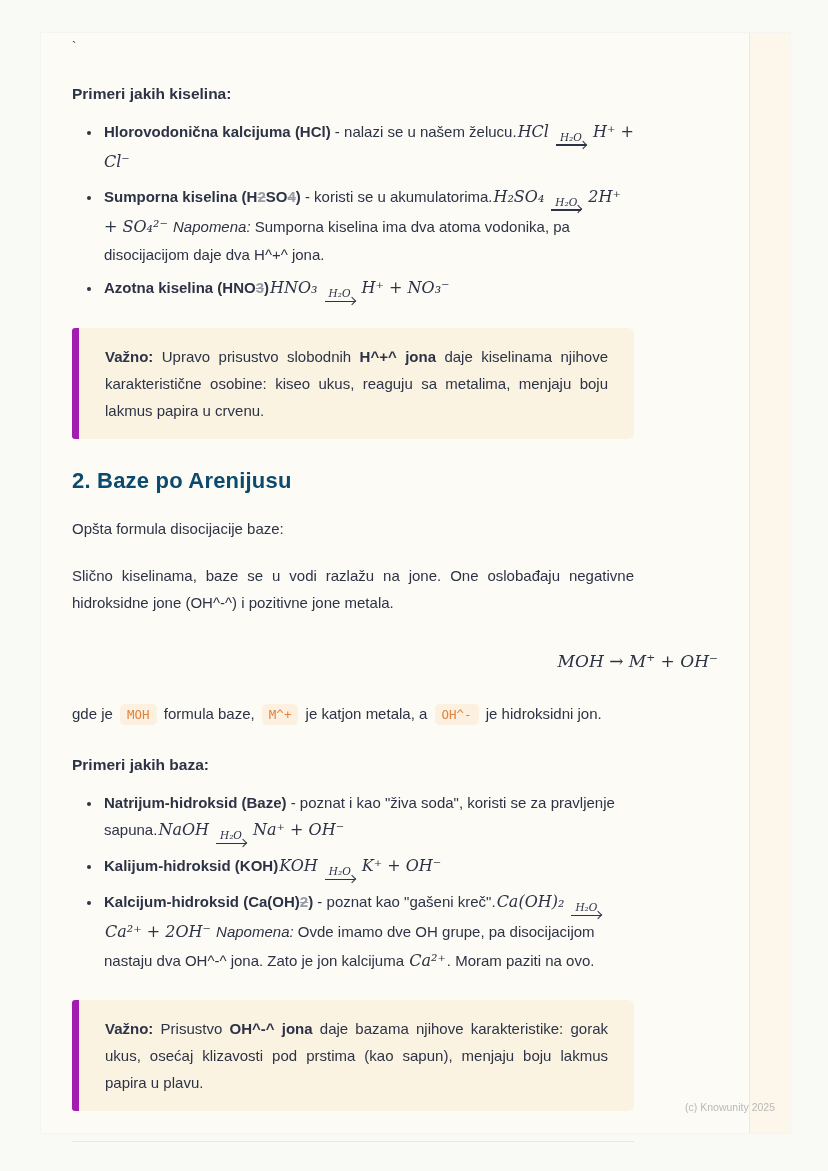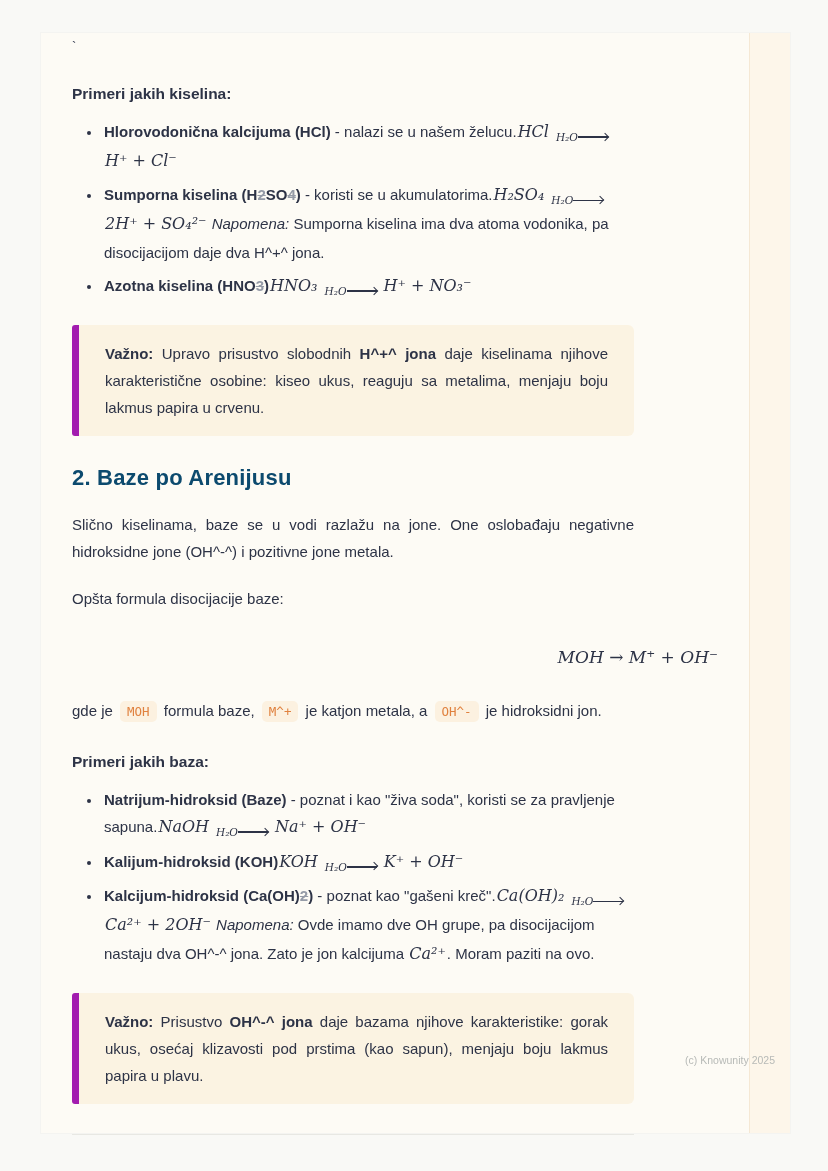--- a/index.html
+++ b/index.html
@@ -40,29 +40,29 @@
   }
   .seg-t{}
   .seg-b{font-weight:700}
   .seg-i{font-style:italic}
   .seg-s{font-weight:700;color:#959ba7;text-decoration:line-through}
   .seg-m{font-family:"DejaVu Serif","Liberation Serif",serif;font-style:italic;font-size:16px;margin:0 1px}
   code.seg-c{
     font-family:"DejaVu Sans Mono","Liberation Mono",monospace;font-size:12.5px;
     color:#e0813e;background:#fcf1e0;border-radius:5px;padding:3px 7px;margin:0 3px;
   }
-  .rx{display:inline-flex;flex-direction:row;align-items:center;vertical-align:-4px;margin:0 6px;line-height:1}
+  .rx{display:inline-flex;flex-direction:column;align-items:center;vertical-align:-4px;margin:0 6px;line-height:1}
   .rx-label{font-family:"DejaVu Serif","Liberation Serif",serif;font-style:italic;font-size:10.5px;margin-bottom:2px;color:#2d3346}
   .rx-arrow{display:block;width:30px;height:1.5px;background:#2d3346;position:relative;margin-bottom:2px}
   .rx-arrow::after{
     content:"";position:absolute;right:0;top:-2.6px;width:6px;height:6px;box-sizing:border-box;
     border-top:1.5px solid #2d3346;border-right:1.5px solid #2d3346;transform:rotate(45deg);
   }
   hr.divider{margin:30px 0 0;border:0;border-top:1px solid #e8e8e3;width:562px}
-  .footer{position:absolute;right:15px;top:1021px;font-size:10.5px;color:#b7bab7}
+  .footer{position:absolute;right:15px;top:1068px;font-size:10.5px;color:#b7bab7}
 </style>
 </head>
 <body>
 
 <div class="page">
   <div class="strip"></div>
   <div class="content">
     <p class="stray">`</p>
     <div id="doc-blocks">
         <p class="lead">Primeri jakih kiselina:</p>
@@ -77,22 +77,22 @@
             </span><span class="seg-m">2H⁺ + SO₄²⁻</span><span class="seg-t"> </span><span class="seg-i">Napomena:</span><span class="seg-t"> Sumporna kiselina ima dva atoma vodonika, pa disocijacijom daje dva H^+^ jona.</span></li>
           <li><span class="seg-b">Azotna kiselina (HNO</span><span class="seg-s">3</span><span class="seg-b">)</span><span class="seg-m">HNO₃</span><span class="rx">
               <span class="rx-label">H₂O</span>
               <span class="rx-arrow"></span>
             </span><span class="seg-m">H⁺ + NO₃⁻</span></li>
         </ul>
         <div class="callout">
           <p><span class="seg-b">Važno:</span><span class="seg-t"> Upravo prisustvo slobodnih </span><span class="seg-b">H^+^ jona</span><span class="seg-t"> daje kiselinama njihove karakteristične osobine: kiseo ukus, reaguju sa metalima, menjaju boju lakmus papira u crvenu.</span></p>
         </div>
         <h2 class="h2">2. Baze po Arenijusu</h2>
+        <p class="para"><span class="seg-t">Opšta formula disocijacije baze:</span></p>
         <p class="para pj"><span class="seg-t">Slično kiselinama, baze se u vodi razlažu na jone. One oslobađaju negativne hidroksidne jone (OH^-^) i pozitivne jone metala.</span></p>
-        <p class="para"><span class="seg-t">Opšta formula disocijacije baze:</span></p>
         <div class="eq">MOH → M⁺ + OH⁻</div>
         <p class="para chips-line"><span class="seg-t">gde je </span><code class="seg-c">MOH</code><span class="seg-t"> formula baze, </span><code class="seg-c">M^+</code><span class="seg-t"> je katjon metala, a </span><code class="seg-c">OH^-</code><span class="seg-t"> je hidroksidni jon.</span></p>
         <p class="lead">Primeri jakih baza:</p>
         <ul class="bullets">
           <li><span class="seg-b">Natrijum-hidroksid (Baze)</span><span class="seg-t"> - poznat i kao "živa soda", koristi se za pravljenje sapuna.</span><span class="seg-m">NaOH</span><span class="rx">
               <span class="rx-label">H₂O</span>
               <span class="rx-arrow"></span>
             </span><span class="seg-m">Na⁺ + OH⁻</span></li>
           <li><span class="seg-b">Kalijum-hidroksid (KOH)</span><span class="seg-m">KOH</span><span class="rx">
               <span class="rx-label">H₂O</span>

